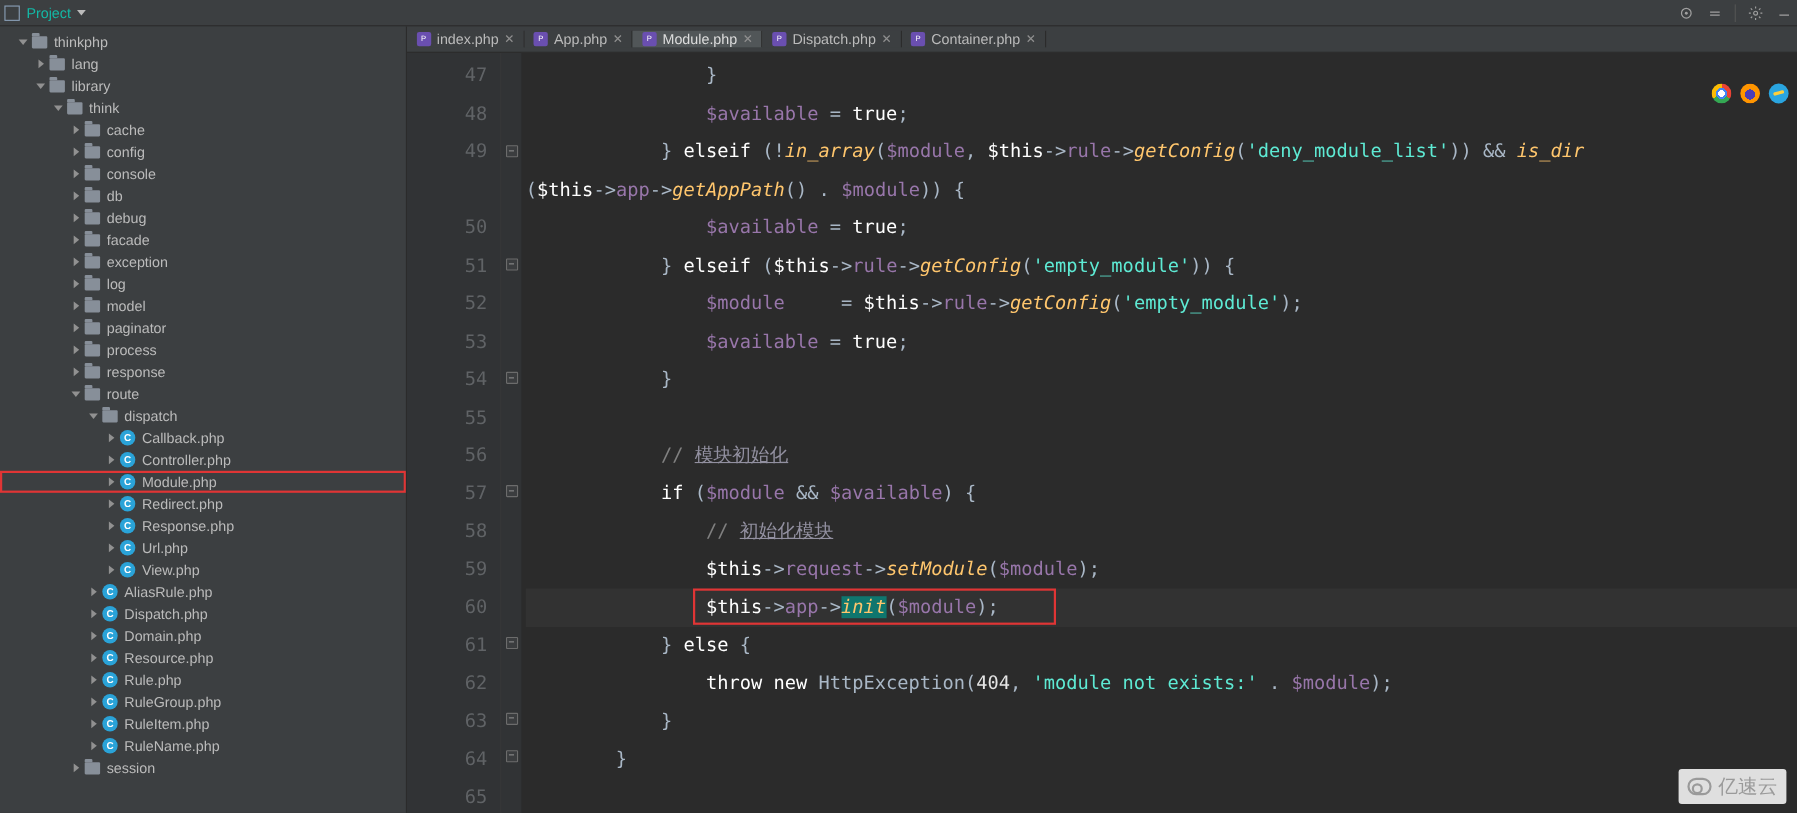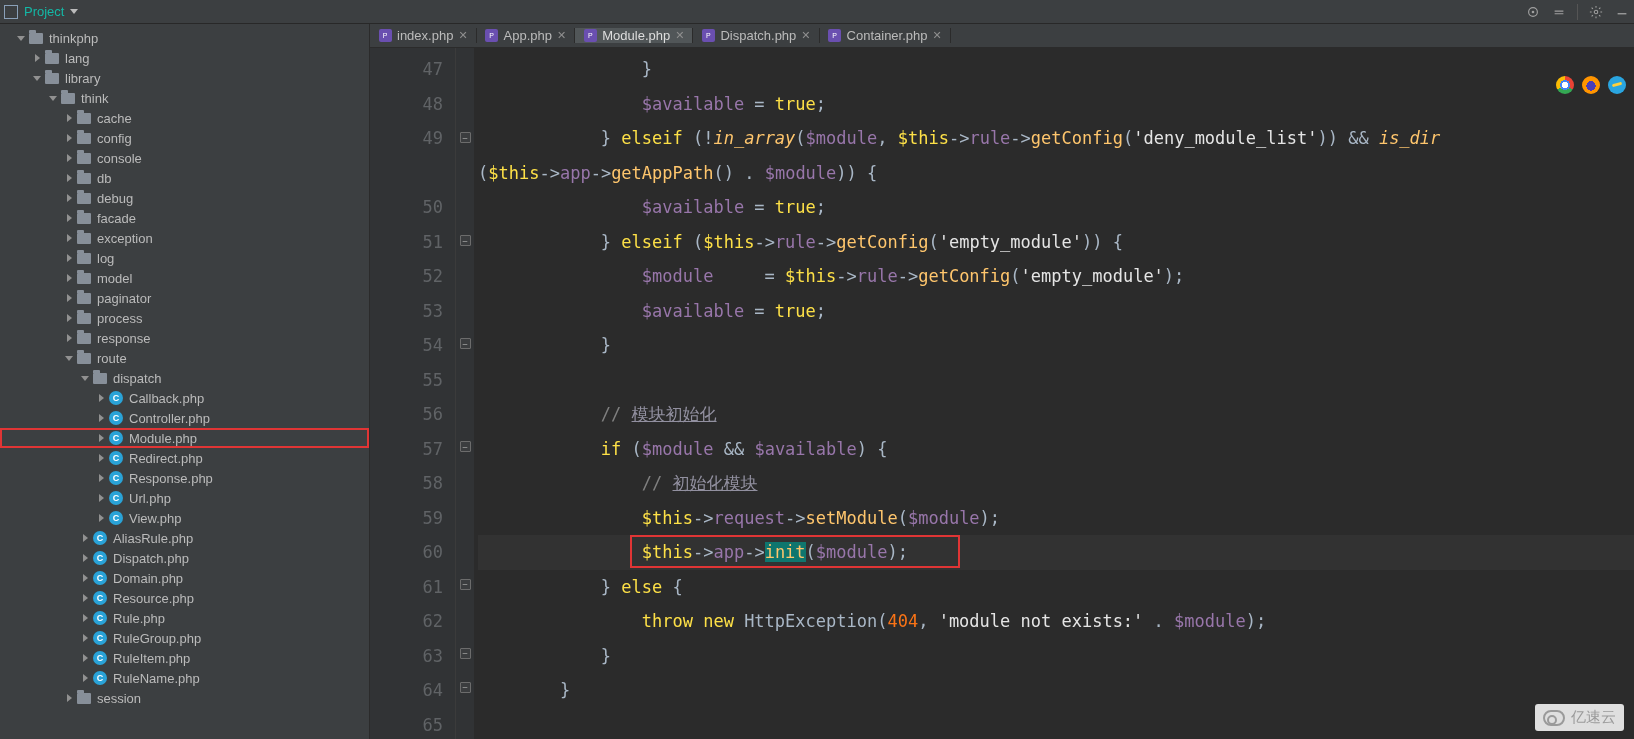--- a/index.html
+++ b/index.html
@@ -204,29 +204,29 @@
 .code {
   flex: 1;
   padding-top: 4px;
   padding-left: 4px;
   white-space: pre;
   position: relative;
 }
 .gline { height: 34.5px; }
 .cline { height: 34.5px; position: relative; }
 .cline.current { background: #323232; }
-.tk-k { color: #fde047; }
-.tk-s { color: #e5e5e5; }
+.tk-k { color: #ffffff; }
+.tk-s { color: #5eead4; }
 .tk-c { color: #808080; }
 .tk-cn { color: #9290a0; text-decoration: underline; }
 .tk-v { color: #9876aa; }
-.tk-f { color: #ffc66d; }
+.tk-f { color: #ffc66d; font-style: italic; }
 .tk-o { color: #a9b7c6; }
 .tk-it { font-style: italic; }
-.tk-n { color: #f97316; }
+.tk-n { color: #e5e5e5; }
 .hlbox {
   position: absolute;
   border: 2px solid #e03535;
   pointer-events: none;
 }
 .sel {
   background: #0f766e;
   text-align: right;
 }
 .browser-icons {
@@ -246,21 +246,21 @@
   position: absolute;
   bottom: 8px;
   right: 10px;
   display: flex;
   align-items: center;
   gap: 6px;
   color: #9a9a9a;
   background: rgba(255,255,255,0.85);
   padding: 4px 8px;
   border-radius: 3px;
-  font-size: 15px;
+  font-size: 18px;
 }
 .wm-icon {
   width: 22px; height: 16px;
   border: 2px solid #9a9a9a;
   border-radius: 10px;
   position: relative;
 }
 .wm-icon::after {
   content:"";
   position:absolute;

